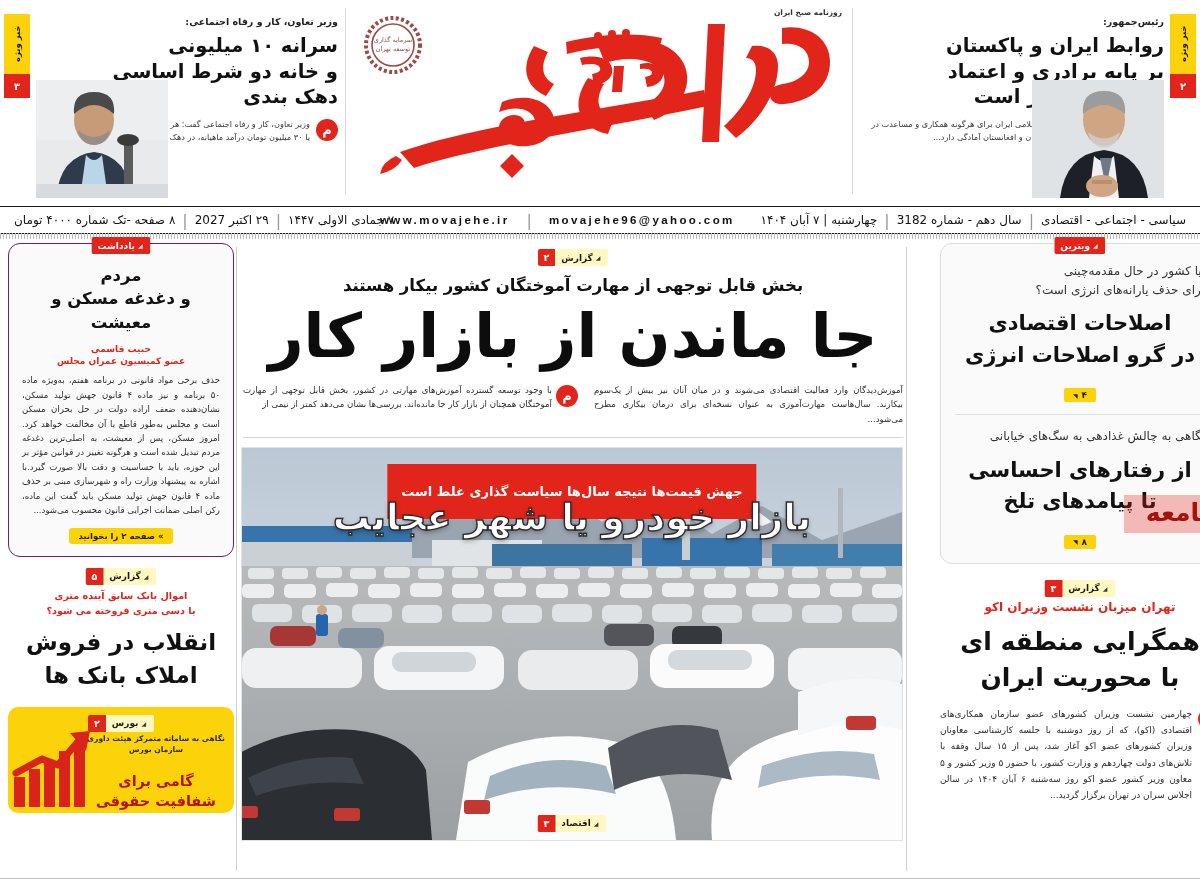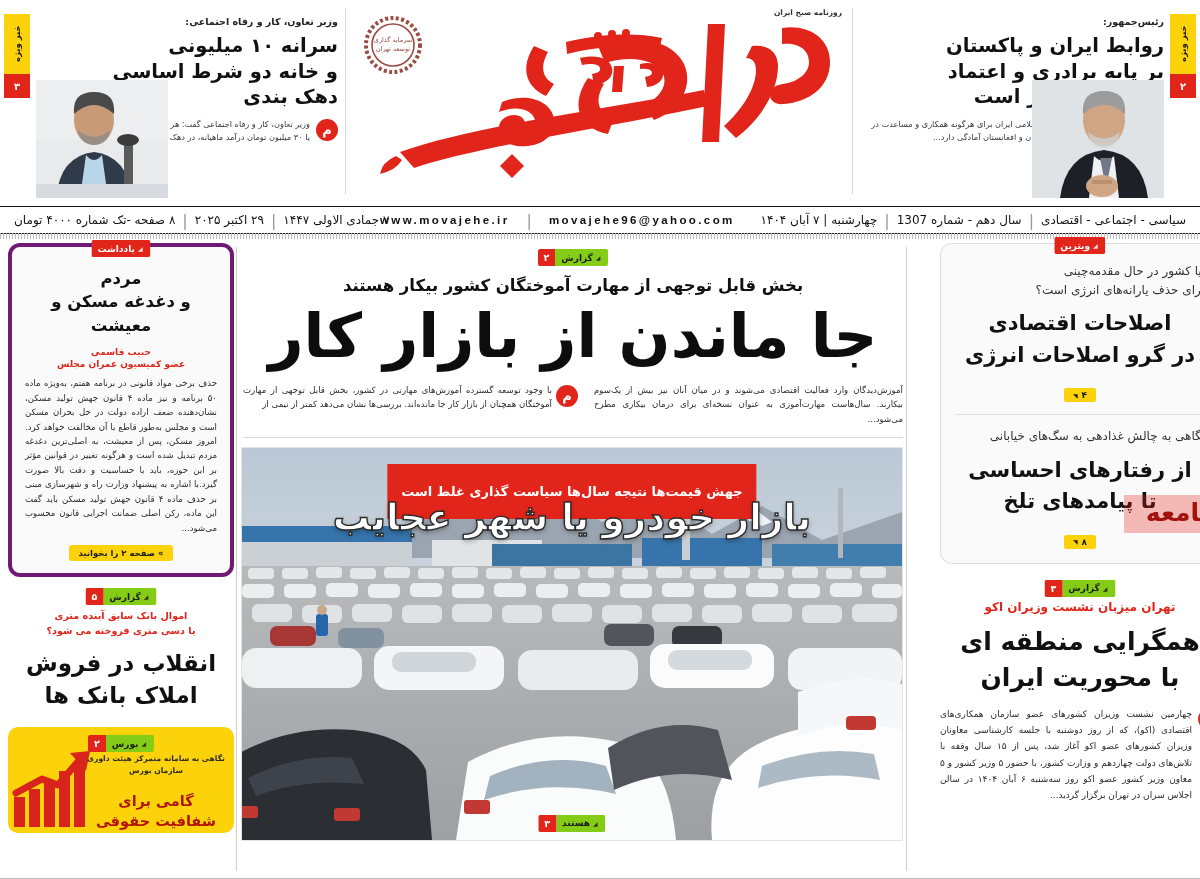--- a/index.html
+++ b/index.html
@@ -108,36 +108,36 @@
   .vrule{position:absolute;top:4px;width:1px;height:624px;background:#cfcfcf;}
   .vr1{left:236px;}
   .vr2{left:906px;}
 
   
   .badge{
     display:inline-flex;align-items:stretch;height:17px;overflow:hidden;
     border-radius:2px;vertical-align:middle;
   }
   .badge .b-cat{
-    background:#84cc16;color:#1b1b1b;font-size:9px;font-weight:bold;
+    background:#fef9c3;color:#1b1b1b;font-size:9px;font-weight:bold;
     padding:0 8px 0 6px;display:flex;align-items:center;
   }
   .badge .b-cat::before{
     content:"◢";font-size:6px;color:#1b1b1b;margin-left:3px;opacity:.85;
   }
   .badge .b-num{
     background:#e1251b;color:#fff;font-size:9.5px;font-weight:bold;
     padding:0 6px;display:flex;align-items:center;
   }
   .badge.solid-red .b-cat{background:#e1251b;color:#fff;}
   .badge.solid-red .b-cat::before{color:#fff;}
 
   
   .card{
-    border:4px solid #701a75;border-radius:12px;background:#fafafa;
+    border:1px solid #701a75;border-radius:12px;background:#fafafa;
     padding:16px 13px 12px 13px;position:relative;
   }
   .card-badge{position:absolute;top:-9px;left:50%;transform:translateX(-50%);}
   .card h3{
     margin:4px 0 0 0;font-size:16.5px;line-height:1.42;font-weight:bold;
     text-align:center;color:#111;
   }
   .byline{font-size:9px;color:#e1251b;font-weight:bold;text-align:center;margin-top:10px;}
   .byline .role{display:block;margin-top:2px;}
   .bodytext{
@@ -355,33 +355,33 @@
           <path d="M60 100 l20 0 l0 4 l-20 0z" fill="#b98f70"></path>
         </svg>
       </div>
     </div>
   </div>
 
   <div class="infobar rtl">
     <div style="width:566px;display:flex;align-items:center;justify-content:flex-start;padding-right:14px;box-sizing:border-box;">
       <span class="seg">سیاسی - اجتماعی - اقتصادی</span>
       <span class="bar-sep">|</span>
-      <span class="seg">سال دهم - شماره 1307</span>
+      <span class="seg">سال دهم - شماره 3182</span>
       <span class="bar-sep">|</span>
       <span class="seg">چهارشنبه | ۷ آبان ۱۴۰۴</span>
     </div>
     <div style="flex:1;display:flex;align-items:center;justify-content:center;gap:10px;">
       <span class="site">movajehe96@yahoo.com</span>
       <span class="bar-sep">|</span>
       <span class="site">www.movajehe.ir</span>
     </div>
     <div style="width:380px;display:flex;align-items:center;justify-content:flex-end;padding-left:14px;box-sizing:border-box;">
       <span class="seg">۷ جمادی الاولی ۱۴۴۷</span>
       <span class="bar-sep">|</span>
-      <span class="seg">۲۹ اکتبر ۲۰۲۵</span>
+      <span class="seg">۲۹ اکتبر 2027</span>
       <span class="bar-sep">|</span>
       <span class="seg">۸ صفحه -تک شماره ۴۰۰۰ تومان</span>
     </div>
   </div>
   <div class="dotrule"></div>
 
   <div class="body-wrap">
     <div class="vrule vr1"></div>
     <div class="vrule vr2"></div>
 
@@ -582,21 +582,21 @@
             <path d="M556 244 q58 -22 104 -8 l0 46 q-54 -14 -104 6 Z" fill="#f6f7f8"></path>
             <rect x="604" y="268" width="30" height="14" rx="4" fill="#c0302a"></rect>
           </g>
 
           <rect width="660" height="392" fill="#ffffff" opacity=".04"></rect>
         </svg>
         <div class="cap-red">جهش قیمت‌ها نتیجه سال‌ها سیاست گذاری غلط است</div>
         <div class="cap-big">بازار خودرو یا شهر عجایب</div>
         <div class="cap-badge">
           <span class="badge">
-            <span class="b-cat">هستند</span>
+            <span class="b-cat">اقتصاد</span>
             <span class="b-num">۳</span>
           </span>
         </div>
       </div>
     </div>
 
     <div class="col-right rtl">
       <div class="vitrin">
         <div class="card-badge">
           <span class="badge solid-red">

